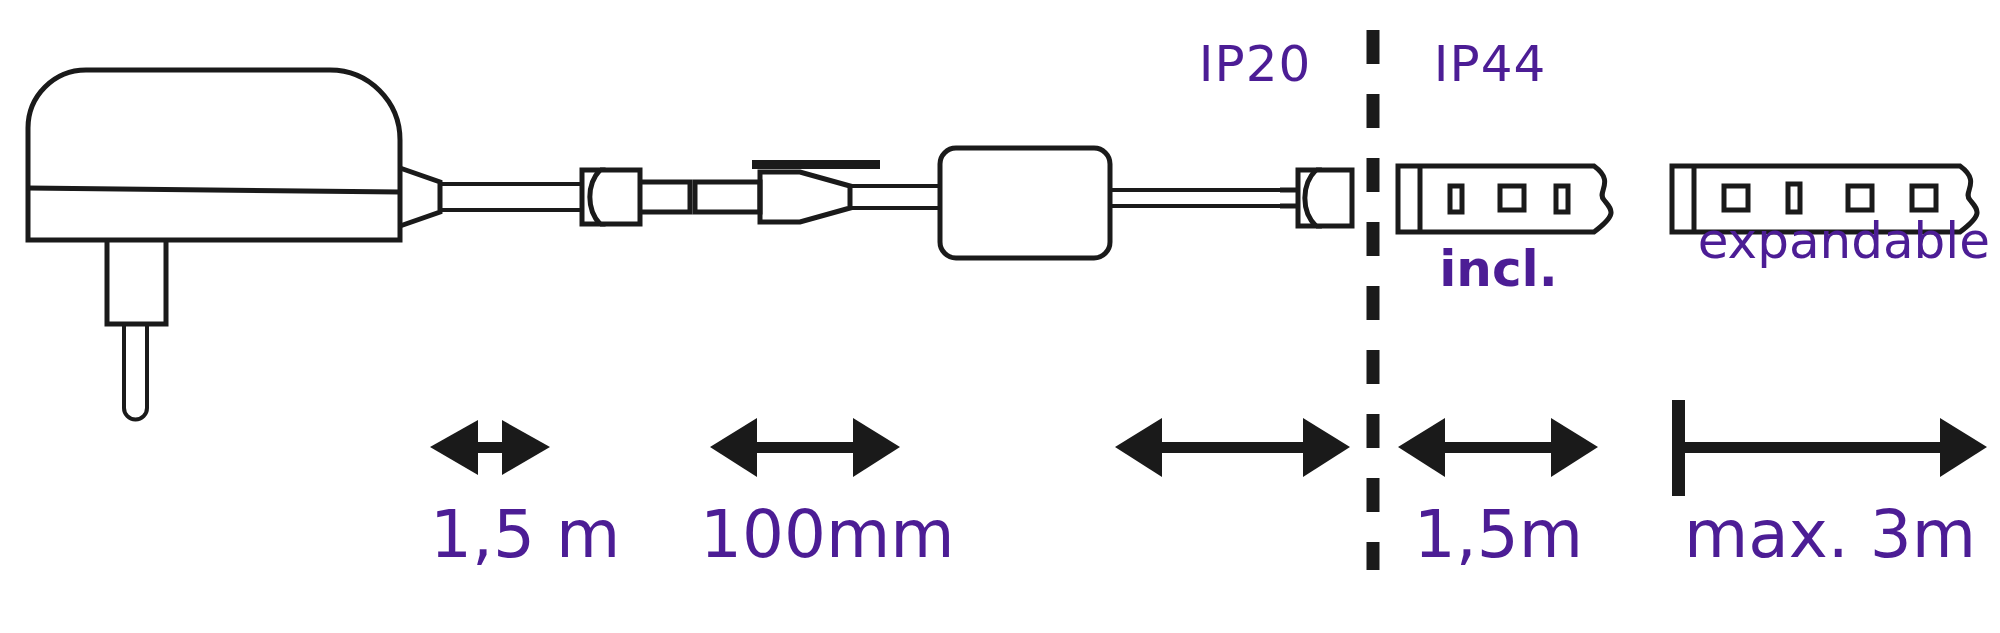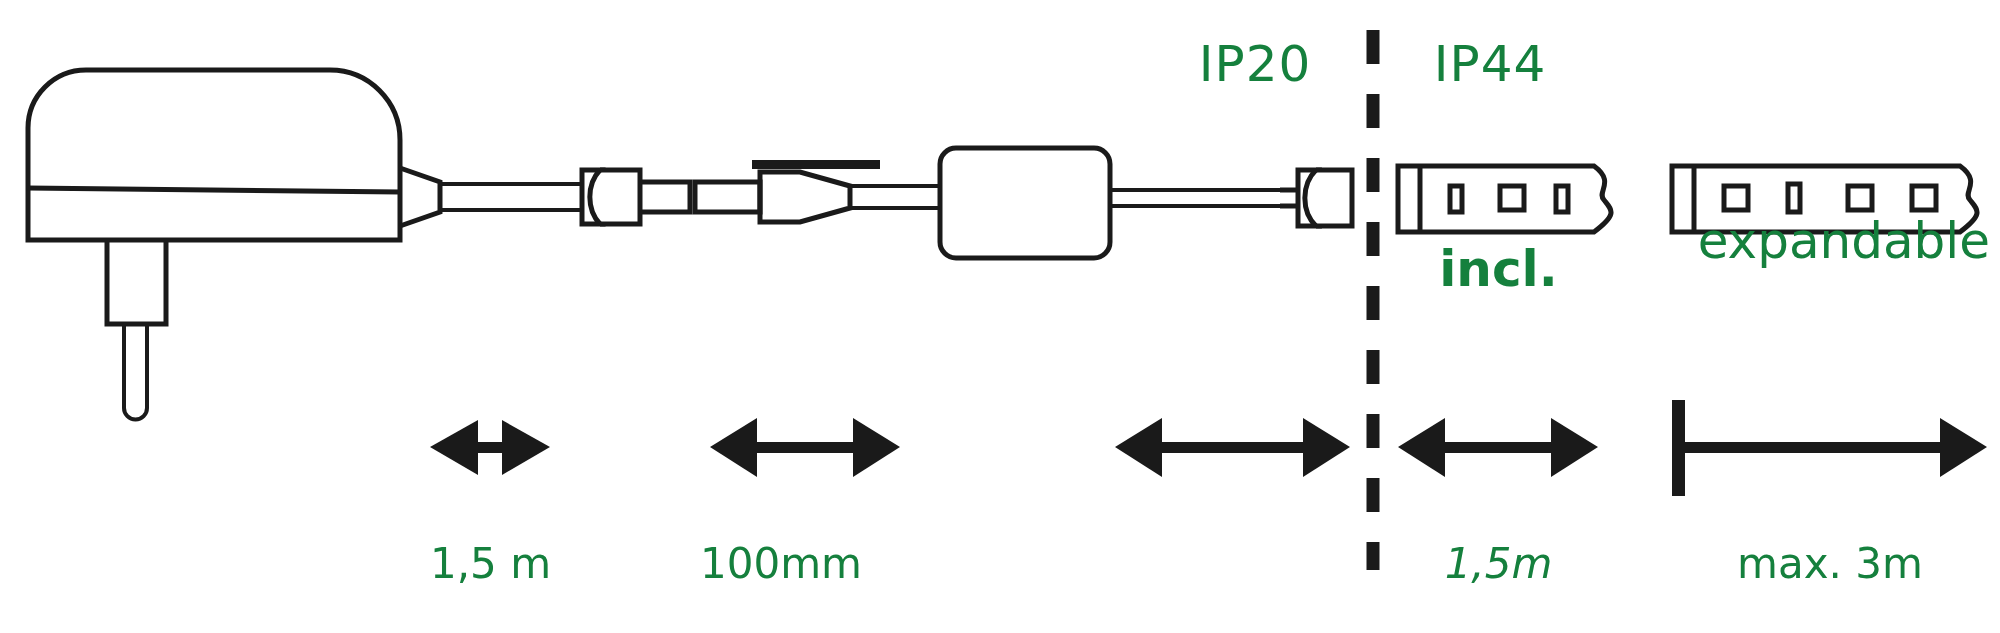--- a/index.html
+++ b/index.html
@@ -1,23 +1,23 @@
 <!DOCTYPE html>
 <html><head>
 <meta charset="utf-8">
 <style>
   html,body{margin:0;padding:0;background:#ffffff;}
   body{width:2000px;height:633px;overflow:hidden;
        font-family:"DejaVu Sans","Liberation Sans",sans-serif;}
   #stage{position:relative;width:2000px;height:633px;background:#fff;}
   svg{display:block;}
-  .lbl{position:absolute;color:#15803d;font-family:"DejaVu Sans","Liberation Sans",sans-serif;
+  .lbl{position:absolute;color:#4c1d95;font-family:"DejaVu Sans","Liberation Sans",sans-serif;
        white-space:pre;line-height:1.06;}
   .ip{font-size:50px;letter-spacing:1px;}
-  .dim{font-size:42px;margin-top:42px;}
+  .dim{font-size:66px;}
   .note{font-size:50px;}
   .note.r{text-align:right;}
 </style>
 </head>
 <body>
 
 <div id="stage">
 
   <svg width="2000" height="633" viewBox="0 0 2000 633">
     <g fill="none" stroke="#1a1a1a" stroke-width="5" stroke-linejoin="miter" stroke-linecap="butt">
@@ -152,17 +152,17 @@
   <div class="lbl note" style="left:1396px;top:243px;width:205px;text-align:center;font-weight:bold;">incl.</div>
 
   <div class="lbl note r" style="left:1600px;top:215px;width:390px;">expandable</div>
 
 
   <div class="lbl dim" style="left:430px;top:500px;width:120px;text-align:center;">1,5 m</div>
 
   <div class="lbl dim" style="left:700px;top:500px;width:210px;text-align:left;">100mm</div>
 
 
-  <div class="lbl dim" style="left:1396px;top:500px;width:205px;text-align:center;font-style:italic;">1,5m</div>
+  <div class="lbl dim" style="left:1396px;top:500px;width:205px;text-align:center;">1,5m</div>
 
   <div class="lbl dim" style="left:1660px;top:500px;width:340px;text-align:center;">max. 3m</div>
 
 </div>
 
 </body></html>

